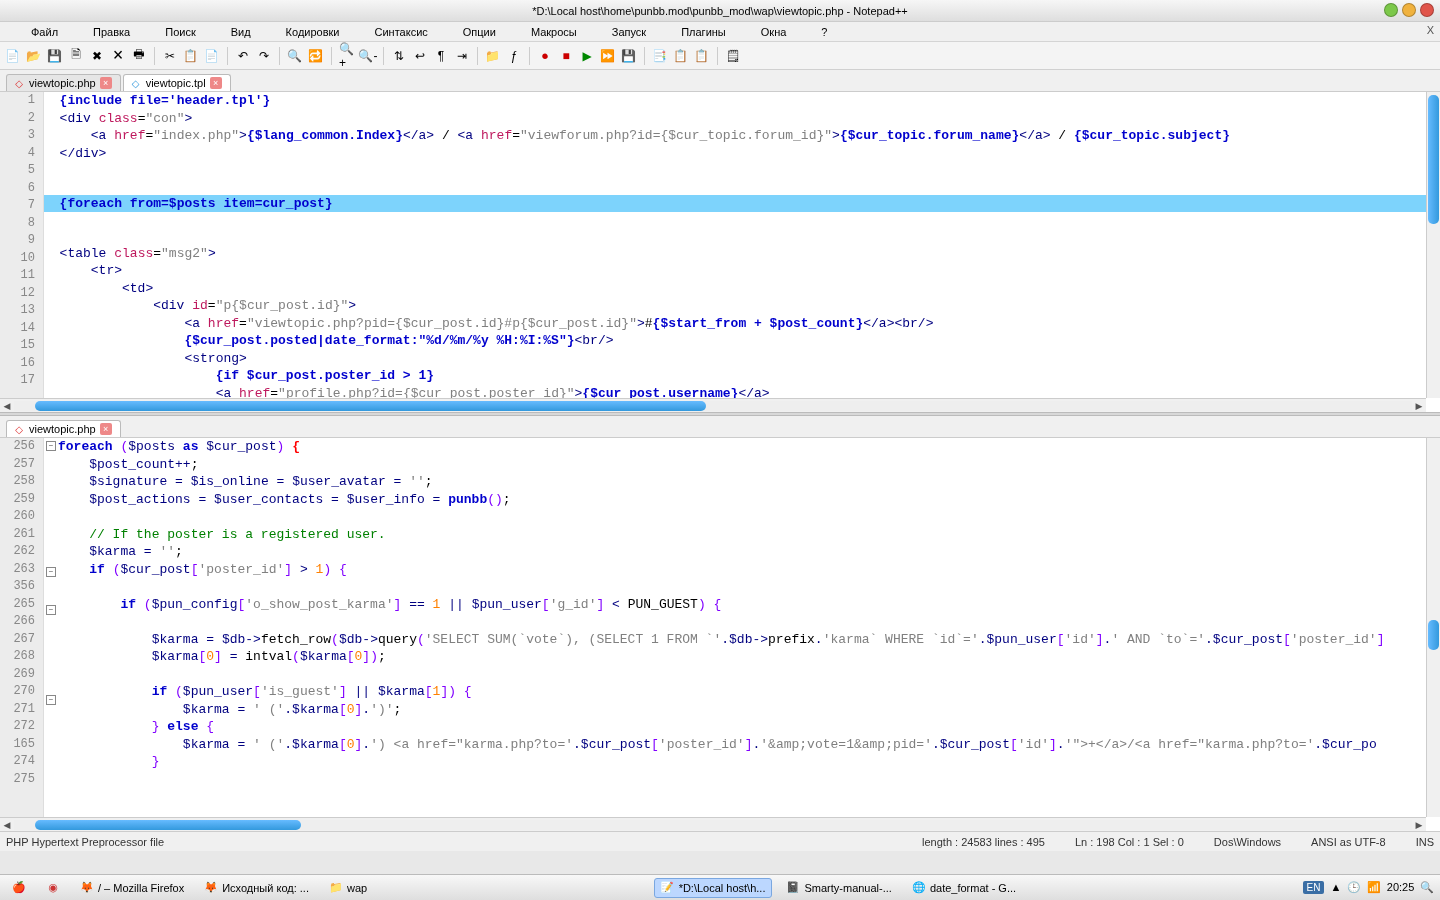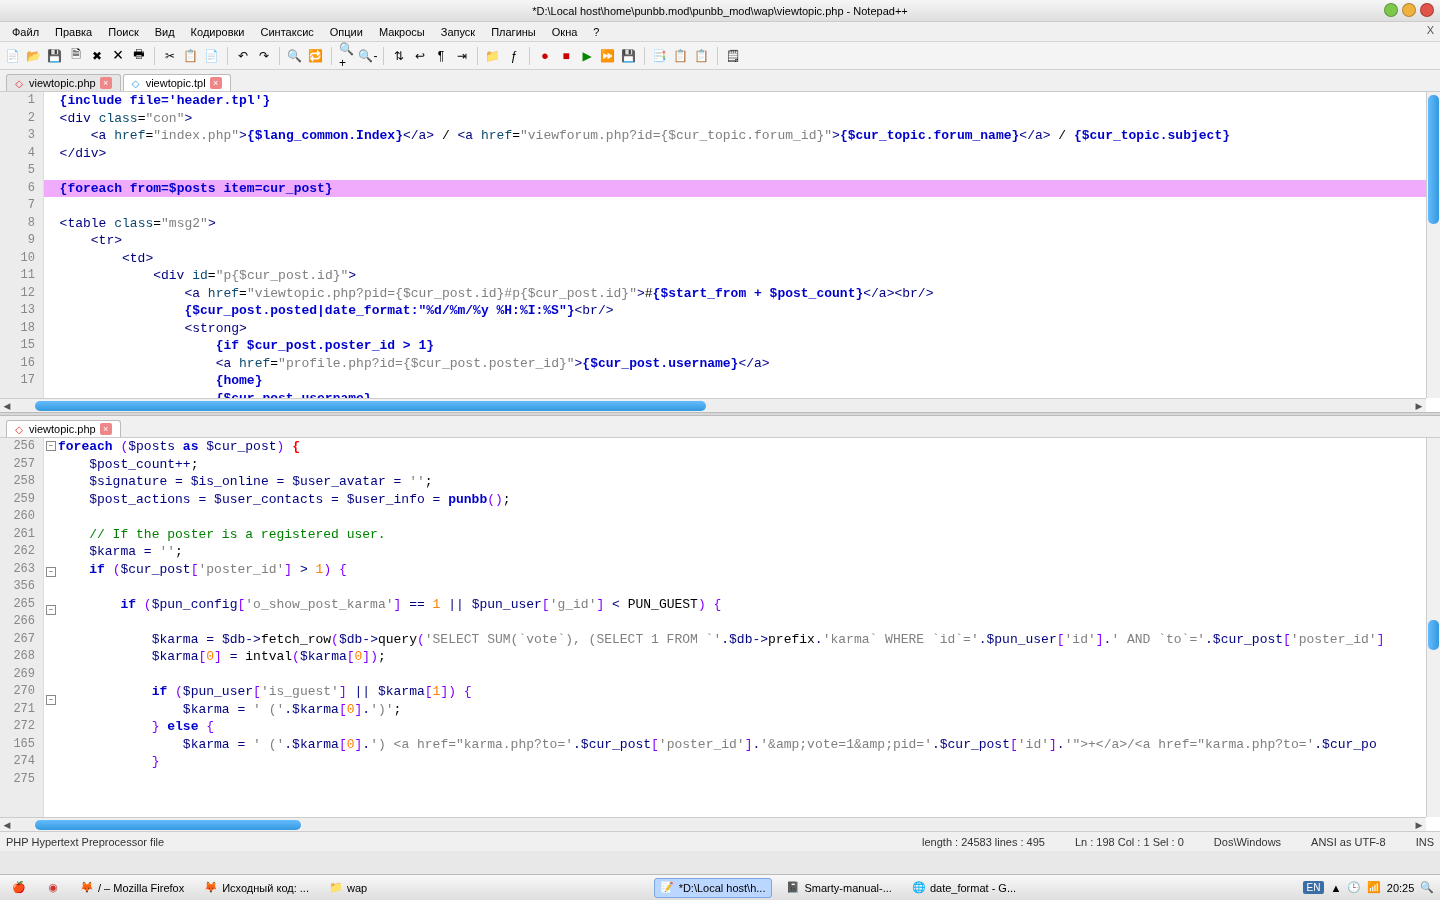--- a/index.html
+++ b/index.html
@@ -1,58 +1,58 @@
 <!DOCTYPE html>
 <html><head>
 <meta charset="utf-8">
 <style>
 * { margin:0; padding:0; box-sizing:border-box; }
 html,body { width:1440px; height:900px; font-family: Tahoma, sans-serif; font-size:11px; background:#e8e8e8; overflow:hidden; }
 .titlebar { height:22px; background:linear-gradient(#f6f6f6,#dedede); display:flex; align-items:center; justify-content:center; position:relative; border-bottom:1px solid #ccc; }
 .titlebar .winbtns { position:absolute; right:6px; top:3px; display:flex; gap:4px; }
 .winbtns span { width:14px; height:14px; border-radius:7px; display:inline-block; border:1px solid rgba(0,0,0,0.25); }
 .menubar { height:20px; background:#f0f0f0; display:flex; align-items:center; padding:0 6px; gap:4px; border-bottom:1px solid #d4d4d4; position:relative;}
-.menubar .mi { padding:2px 6px; cursor:default; }
+.menubar .mi { padding:2px 6px; cursor:default;margin-left:19px; }
 .menubar .mclose { position:absolute; right:6px; top:2px; font-size:11px; color:#555; cursor:default;}
 .toolbar { height:28px; background:#f4f4f4; display:flex; align-items:center; padding:0 4px; gap:3px; border-bottom:1px solid #d0d0d0; }
 .toolbar .tbtn { width:18px; height:18px; display:flex; align-items:center; justify-content:center; border:1px solid transparent; border-radius:2px; font-size:12px; }
 .toolbar .sep { width:1px; height:18px; background:#ccc; margin:0 3px; }
 .tabbar { height:22px; background:#f0f0f0; display:flex; align-items:flex-end; padding:0 6px; gap:2px; border-bottom:1px solid #ccc;}
 .ftab { display:flex; align-items:center; gap:4px; padding:2px 8px 2px 6px; background:#fff; border:1px solid #bbb; border-bottom:none; border-radius:3px 3px 0 0; font-size:11px; }
 .ftab.inactive { background:#e6e6e6; }
 .ftab .tico { width:12px; height:12px; display:inline-flex; align-items:center; justify-content:center; font-size:10px;}
 .ftab .tclose { width:12px; height:12px; background:#e88; color:#fff; font-size:9px; display:inline-flex; align-items:center; justify-content:center; border-radius:2px; }
 .pane { position:relative; background:#fff; }
 #pane1 { height:320px; }
 #pane2 { height:393px;padding-left:17px; }
 .pane .gutter { position:absolute; top:0; bottom:14px; left:0; width:44px; background:#ececec; border-right:1px solid #ddd; }
 .pane .code { position:absolute; top:0; bottom:14px; left:44px; right:14px; overflow:hidden; font-family:'Courier New',monospace; font-size:13px; line-height:17.5px; white-space:pre; }
 .pane .fold { position:absolute; top:0; bottom:14px; left:44px; width:14px; }
 .pane.hasfold .code { left:58px; }
 .pane .ln { display:block; text-align:right; padding-right:8px; font-family:'Courier New',monospace; font-size:12px; line-height:17.5px; color:#888; }
-.hl { background:#f0abfc; display:block; margin:0 -4px; padding:0 4px;}
+.hl { background:#7dd3fc; display:block; margin:15px -4px; padding:0 4px;}
 .pane .hscroll { position:absolute; left:0; right:14px; bottom:0; height:14px; background:#f0f0f0; border-top:1px solid #ccc; display:flex; align-items:center; }
 .pane .hscroll .arr { width:14px; height:12px; display:flex; align-items:center; justify-content:center; font-size:9px; color:#555;}
 .pane .hscroll .track { flex:1; height:10px; background:#eee; position:relative; }
 .pane .hscroll .thumb { position:absolute; top:0; height:10px; background:linear-gradient(#6bf,#39d); border-radius:5px; }
 .pane .vscroll { position:absolute; top:0; right:0; width:14px; bottom:14px; background:#f0f0f0; border-left:1px solid #ccc; }
 .pane .vscroll .vthumb { position:absolute; right:1px; width:11px; background:linear-gradient(90deg,#6bf,#39d); border-radius:5px; }
 .splitter { height:4px; background:#d8d8d8; border-top:1px solid #bbb; border-bottom:1px solid #bbb; cursor:row-resize;}
 .statusbar { height:20px; background:#f0f0f0; border-top:1px solid #ccc; display:flex; align-items:center; font-size:11px; color:#333; padding:0 6px; gap:30px;}
 .statusbar .sp { flex:1; }
 .taskbar { position:absolute; left:0; right:0; bottom:0; height:26px; background:linear-gradient(#f8f8f8,#dedede); border-top:1px solid #bbb; display:flex; align-items:center; padding:0 6px; gap:8px; font-size:11px;}
 .taskbar .titem { display:flex; align-items:center; gap:4px; padding:2px 6px; border-radius:3px; max-width:160px; overflow:hidden; white-space:nowrap;}
 .taskbar .titem.active { background:#bcd7ff; border:1px solid #7aa7e0;}
 .taskbar .tico { width:14px; height:14px; display:inline-flex; align-items:center; justify-content:center; font-size:11px;}
 .taskbar .sp { flex:1; }
-.taskbar .tray { display:flex; align-items:center; gap:6px; }
+.taskbar .tray { display:flex; align-items:flex-start; gap:6px; }
 
 .k-blue { color:#0000cd; font-weight:bold; }
 .k-nav  { color:#000080; }
-.k-red  { color:#0c4a6e; }
+.k-red  { color:#be185d; }
 .k-str  { color:#808080; }
 .k-brk  { color:#8000ff; }
 .k-num  { color:#ff8000; }
 .k-op   { color:#000080; }
 .k-grn  { color:#008000; }
 .k-var  { color:#000080; }
 .k-brace{ color:#ff0000; font-weight:bold;}
 .fold .fbox { width:10px; height:10px; border:1px solid #888; background:#fff; margin:3px auto 4.5px; font-size:8px; line-height:8px; text-align:center; color:#555;}
 .badge { display:inline-block; padding:1px 4px; background:#3a6ea5; color:#fff; font-size:10px; border-radius:2px;}
 </style>
@@ -148,21 +148,21 @@
       <span class="ln">4</span>
       <span class="ln">5</span>
       <span class="ln">6</span>
       <span class="ln">7</span>
       <span class="ln">8</span>
       <span class="ln">9</span>
       <span class="ln">10</span>
       <span class="ln">11</span>
       <span class="ln">12</span>
       <span class="ln">13</span>
-      <span class="ln">18</span>
+      <span class="ln">14</span>
       <span class="ln">15</span>
       <span class="ln">16</span>
       <span class="ln">17</span>
     </div>
   <div class="code" id="code1">  <span class="k-blue">{include file='header.tpl'}</span>
   <span class="k-nav">&lt;div</span> <span class="k-red">class</span>=<span class="k-str">"con"</span><span class="k-nav">&gt;</span>
       <span class="k-nav">&lt;a</span> <span class="k-red">href</span>=<span class="k-str">"index.php"</span><span class="k-nav">&gt;</span><span class="k-blue">{$lang_common.Index}</span><span class="k-nav">&lt;/a&gt;</span> / <span class="k-nav">&lt;a</span> <span class="k-red">href</span>=<span class="k-str">"viewforum.php?id={$cur_topic.forum_id}"</span><span class="k-nav">&gt;</span><span class="k-blue">{$cur_topic.forum_name}</span><span class="k-nav">&lt;/a&gt;</span> / <span class="k-blue">{$cur_topic.subject}</span>
   <span class="k-nav">&lt;/div&gt;</span>
 
 <span class="hl">  <span class="k-blue">{foreach from=$posts item=cur_post}</span></span>

